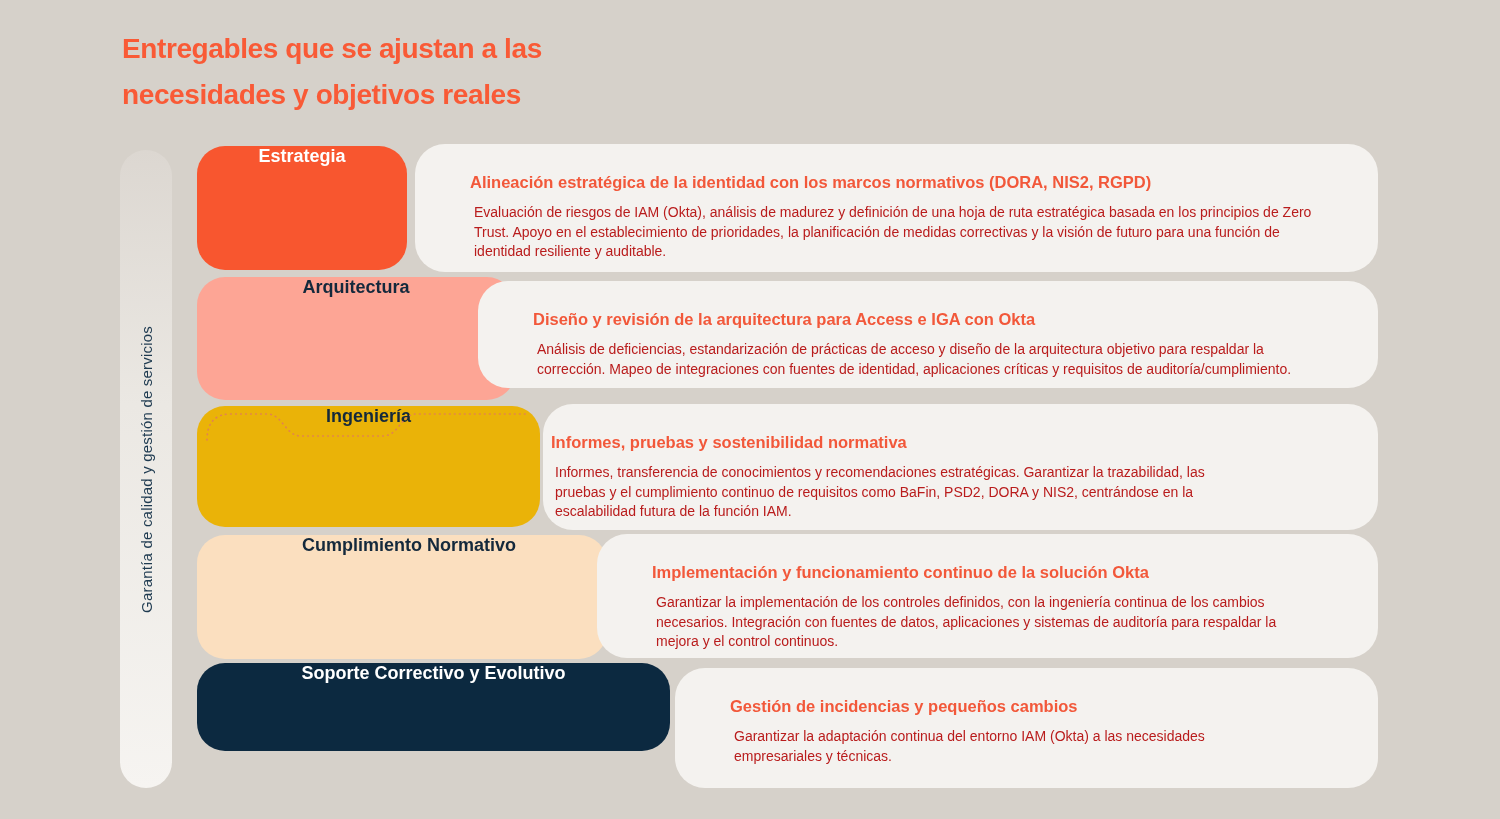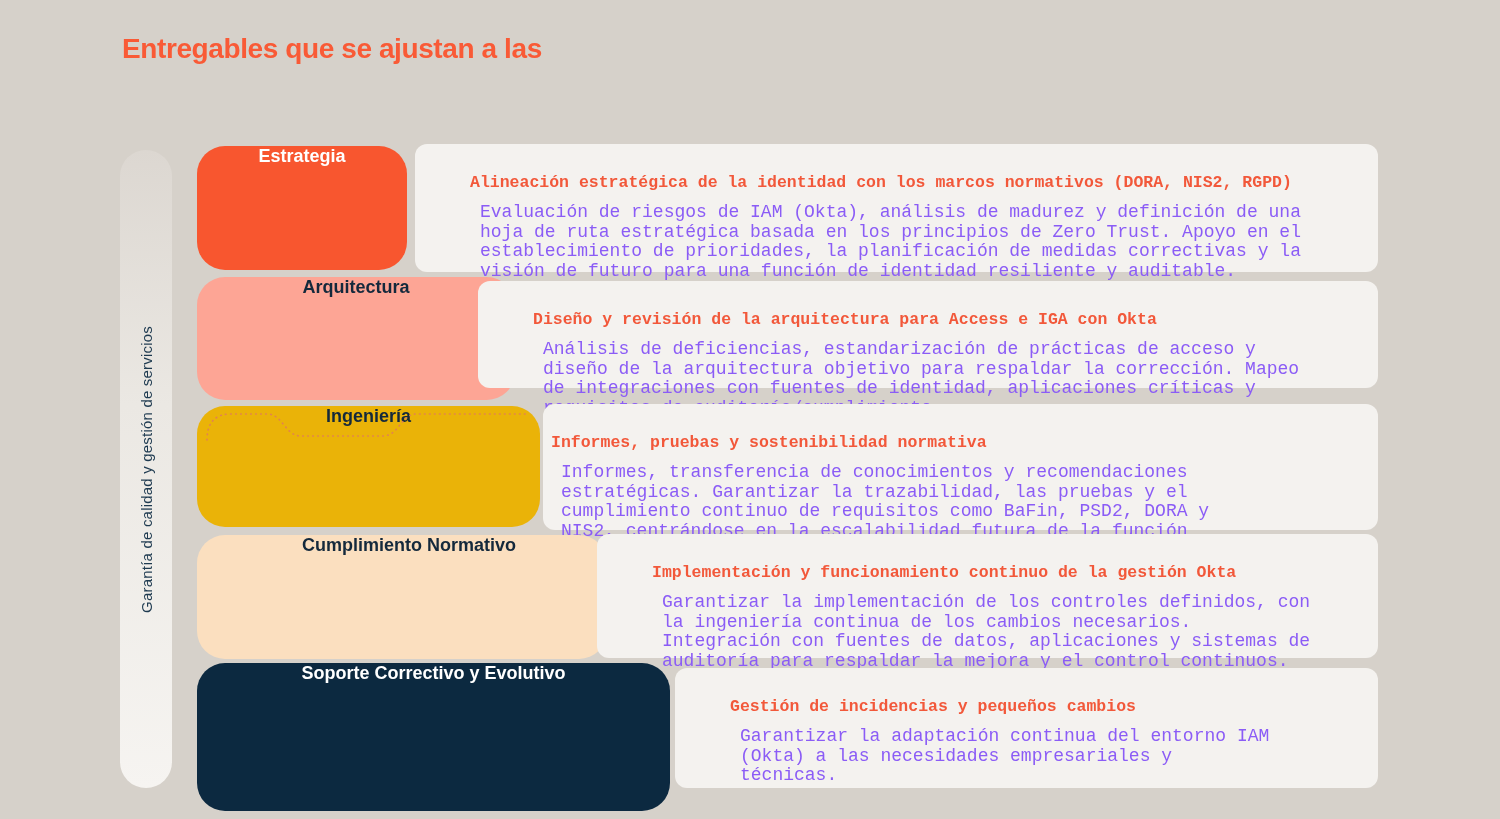--- a/index.html
+++ b/index.html
@@ -25,56 +25,57 @@
     writing-mode:vertical-rl;transform:rotate(180deg);
     font-size:15px;color:#1e3a50;font-weight:500;letter-spacing:0.2px;
     white-space:nowrap;
   }
   .row-label{
     position:absolute;left:197px;
     display:flex;justify-content:center;
     border-radius:28px;font-weight:700;font-size:18px;text-align:center;
   }
   .row-card{
-    position:absolute;border-radius:12px;background:#f4f2ef;
-    padding:29px 40px 0 55px;box-sizing:border-box;font-family:Liberation Mono, monospace;
+    position:absolute;border-radius:30px;background:#f4f2ef;
+    padding:29px 40px 0 55px;box-sizing:border-box;
   }
   .card-heading{color:#f2583a;font-size:16.5px;font-weight:700;margin:0 0 11px 0;}
-  .card-body{color:#8b5cf6;font-size:18px;line-height:19.5px;margin:10px;}
+  .card-body{color:#b91c1c;font-size:14px;line-height:19.5px;margin:4px;}
 
   
   .r1-label{top:146px;width:210px;height:124px;}
   .r1-card {top:144px;left:415px;width:963px;height:128px;}
   .r1-card .card-body{max-width:842px;}
 
   .r2-label{top:277px;width:318px;height:123px;}
   .r2-card {top:281px;left:478px;width:900px;height:107px;}
   .r2-card .card-body{max-width:762px;}
 
   .r3-label{top:406px;width:343px;height:121px;}
   .r3-card {top:404px;left:543px;width:835px;height:126px;padding-left:8px;}
   .r3-card .card-body{max-width:672px;}
 
   .r4-label{top:535px;width:396px;height:124px;padding-left:14px;}
   .r4-card {top:534px;left:597px;width:781px;height:124px;}
   .r4-card .card-body{max-width:652px;}
 
-  .r5-label{top:663px;width:473px;height:148px;}
+  .r5-label{top:663px;width:473px;height:88px;}
   .r5-card {top:668px;left:675px;width:703px;height:120px;}
   .r5-card .card-body{max-width:532px;}
 
   .dotted-deco{position:absolute;left:0;top:0;pointer-events:none;}
 </style>
 </head>
 <body>
 
 <div>
 
   <div class="title">
     <div>Entregables que se ajustan a las</div>
+    <div>necesidades y objetivos reales</div>
   </div>
 
   <div class="side-bar">
     <span class="side-label">Garantía de calidad y gestión de servicios</span>
   </div>
 
   <div class="row-label r1-label" style="background: rgb(248, 86, 47); color: rgb(255, 255, 255);">
     <span>Estrategia</span>
   </div>
   <div class="row-card r1-card">
@@ -98,21 +99,21 @@
   </div>
   <div class="row-card r3-card">
     <p class="card-heading">Informes, pruebas y sostenibilidad normativa</p>
     <p class="card-body">Informes, transferencia de conocimientos y recomendaciones estratégicas. Garantizar la trazabilidad, las pruebas y el cumplimiento continuo de requisitos como BaFin, PSD2, DORA y NIS2, centrándose en la escalabilidad futura de la función IAM.</p>
   </div>
 
   <div class="row-label r4-label" style="background: rgb(251, 223, 191); color: rgb(20, 41, 60);">
     <span>Cumplimiento Normativo</span>
   </div>
   <div class="row-card r4-card">
-    <p class="card-heading">Implementación y funcionamiento continuo de la gestión Okta</p>
+    <p class="card-heading">Implementación y funcionamiento continuo de la solución Okta</p>
     <p class="card-body">Garantizar la implementación de los controles definidos, con la ingeniería continua de los cambios necesarios. Integración con fuentes de datos, aplicaciones y sistemas de auditoría para respaldar la mejora y el control continuos.</p>
   </div>
 
   <div class="row-label r5-label" style="background: rgb(12, 41, 64); color: rgb(255, 255, 255);">
     <span>Soporte Correctivo y Evolutivo</span>
   </div>
   <div class="row-card r5-card">
     <p class="card-heading">Gestión de incidencias y pequeños cambios</p>
     <p class="card-body">Garantizar la adaptación continua del entorno IAM (Okta) a las necesidades empresariales y técnicas.</p>
   </div>

